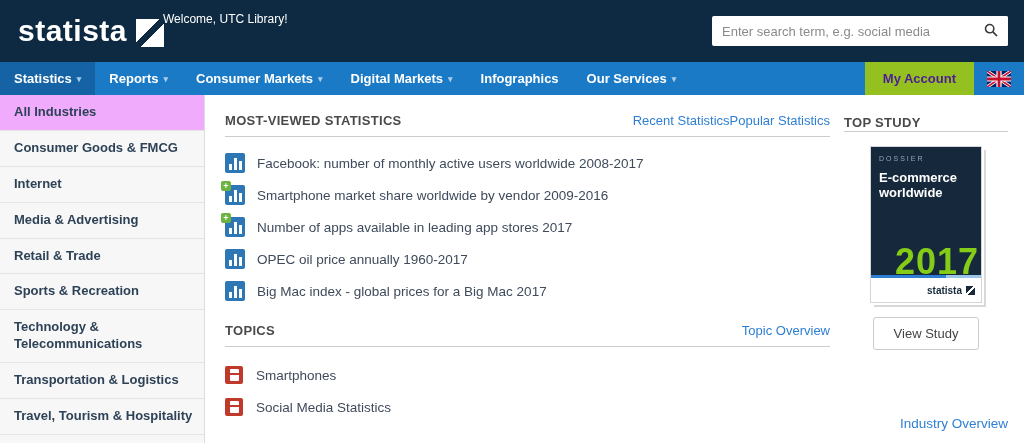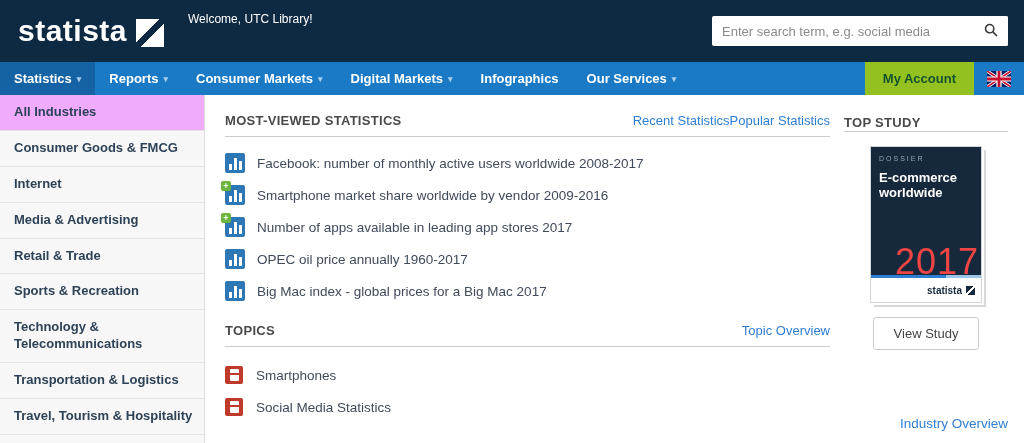--- a/index.html
+++ b/index.html
@@ -14,21 +14,21 @@
   .topbar {
     height:62px; background:#0e2a42; position:relative;
     display:flex; align-items:center;
   }
   .logo { display:flex; align-items:center; margin-left:18px; cursor:pointer; }
   .logo-text { color:#fff; font-size:30px; font-weight:bold; letter-spacing:.5px; }
   .logo-mark {
     width:28px; height:28px; margin-left:9px; margin-top:4px;
     background:linear-gradient(135deg,#ffffff 42%,#0e2a42 42%,#0e2a42 58%,#ffffff 58%);
   }
-  .welcome { position:absolute; left:188px; top:12px; color:#ffffff; font-size:12px; }
+  .welcome { position:absolute; left:163px; top:12px; color:#ffffff; font-size:12px; }
   .searchbox {
     position:absolute; right:16px; top:16px; width:296px; height:30px;
     background:#fff; border-radius:2px; display:flex; align-items:center; overflow:hidden;
   }
   .searchbox input {
     flex:1; border:none; outline:none; padding:0 10px; font-size:13px; color:#333;
     font-family:"Liberation Sans", sans-serif;
   }
   .searchbox input::placeholder { color:#8a8a8a; }
   .search-btn { width:34px; height:30px; border:none; background:#fff; display:flex; align-items:center; justify-content:center; cursor:pointer; }
@@ -36,21 +36,21 @@
   
   .mainnav { height:33px; background:#1b7ac6; display:flex; align-items:stretch; }
   .nav-item {
     display:flex; align-items:center; padding:0 14px;
     color:#fff; font-size:13px; font-weight:bold; cursor:pointer; white-space:nowrap;
   }
   .nav-item.active { background:#1563a5; }
   .caret { margin-left:5px; font-size:9px; color:#a8cdec; }
   .nav-right { margin-left:auto; display:flex; align-items:center; }
   .account-btn {
-    background:#94c11f; color:#14532d; font-weight:bold; font-size:13px;
+    background:#94c11f; color:#4c1d95; font-weight:bold; font-size:13px;
     padding:0 18px; height:33px; display:flex; align-items:center; cursor:pointer;
   }
   .flag { margin:0 13px; display:flex; cursor:pointer; }
 
   
   .content { display:flex; height:348px; }
   .sidebar { width:205px; background:#f7f7f7; border-right:1px solid #dddddd; }
   .side-item {
     padding:9px 10px 9px 14px; font-size:13px; font-weight:bold; color:#2e4257;
     border-bottom:1px solid #e4e4e4; cursor:pointer; line-height:1.3; background:#f7f7f7;
@@ -96,22 +96,22 @@
 
   .study-wrap { margin:14px auto 0; cursor:pointer; }
   .study-cover {
     width:112px; background:#fff; border:1px solid #d5d5d5;
     box-shadow:3px 3px 0 -1px #ffffff, 4px 4px 0 0 #d8d8d8;
   }
   .cover-top { height:128px; background:#16293c; position:relative; padding:8px 8px 0; overflow:hidden; }
   .dossier-tag { color:#8fa6bd; font-size:7px; letter-spacing:2px; }
   .study-title { color:#ffffff; font-weight:bold; font-size:13px; line-height:1.15; margin-top:9px; }
   .study-year {
-    position:absolute; bottom:-8px; right:2px; font-size:36px; font-weight:normal;
-    color:#ef4444; letter-spacing:1px;
+    position:absolute; bottom:-8px; right:2px; font-size:36px; font-weight:bold;
+    color:#84cc16; letter-spacing:1px;
   }
   .cover-accent { height:3px; background:linear-gradient(to right,#2e7fd4 0 68%,#9cc4e8 68% 100%); }
   .cover-footer { height:24px; display:flex; align-items:center; justify-content:flex-end; padding:0 6px; gap:4px; }
   .footer-brand { color:#16293c; font-size:10px; font-weight:bold; }
   .footer-mark {
     width:9px; height:9px;
     background:linear-gradient(135deg,#16293c 42%,#ffffff 42%,#ffffff 58%,#16293c 58%);
   }
 
   .view-btn {

